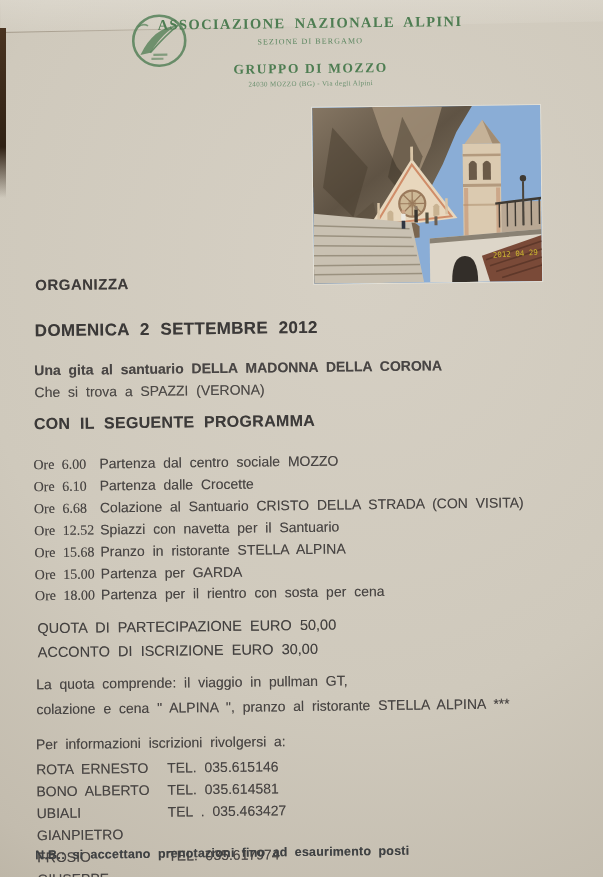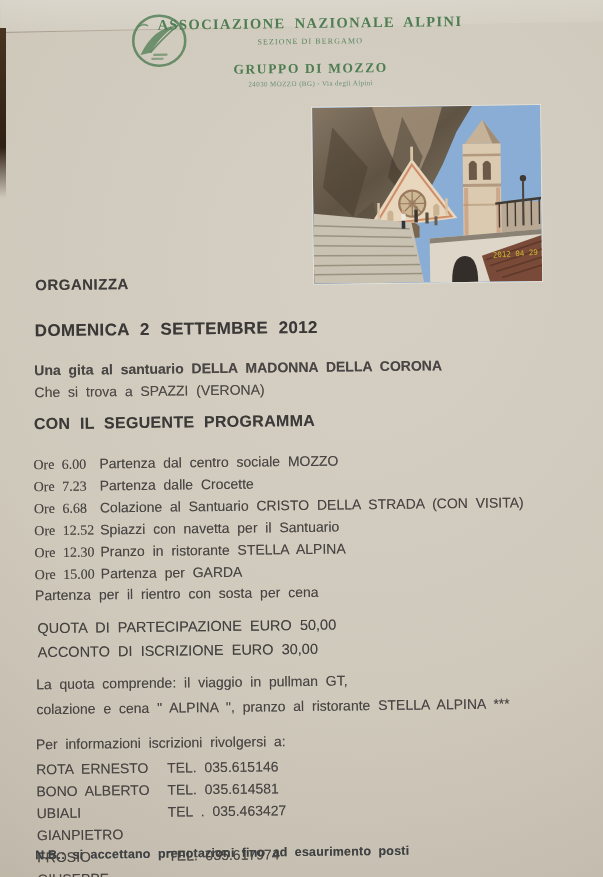--- a/index.html
+++ b/index.html
@@ -173,40 +173,41 @@
     </div>
 
     <div class="tx program-heading">CON IL SEGUENTE PROGRAMMA</div>
 
     <div class="tx schedule">
       <div class="row">
         <span class="time">Ore 6.00</span>
         <span class="act">Partenza dal centro sociale MOZZO</span>
       </div>
       <div class="row">
-        <span class="time">Ore 7.23</span>
+        <span class="time">Ore 6.10</span>
         <span class="act">Partenza dalle Crocette</span>
       </div>
       <div class="row">
         <span class="time">Ore 6.68</span>
         <span class="act">Colazione al Santuario CRISTO DELLA STRADA (CON VISITA)</span>
       </div>
       <div class="row">
         <span class="time">Ore 12.52</span>
         <span class="act">Spiazzi con navetta per il Santuario</span>
       </div>
       <div class="row">
-        <span class="time">Ore 12.30</span>
+        <span class="time">Ore 15.68</span>
         <span class="act">Pranzo in ristorante STELLA ALPINA</span>
       </div>
       <div class="row">
         <span class="time">Ore 15.00</span>
         <span class="act">Partenza per GARDA</span>
       </div>
       <div class="row">
+        <span class="time">Ore 18.00</span>
         <span class="act">Partenza per il rientro con sosta per cena</span>
       </div>
     </div>
 
     <div class="tx fees">
       <div>QUOTA DI PARTECIPAZIONE EURO 50,00</div>
       <div>ACCONTO DI ISCRIZIONE EURO 30,00</div>
     </div>
 
     <div class="tx includes">

